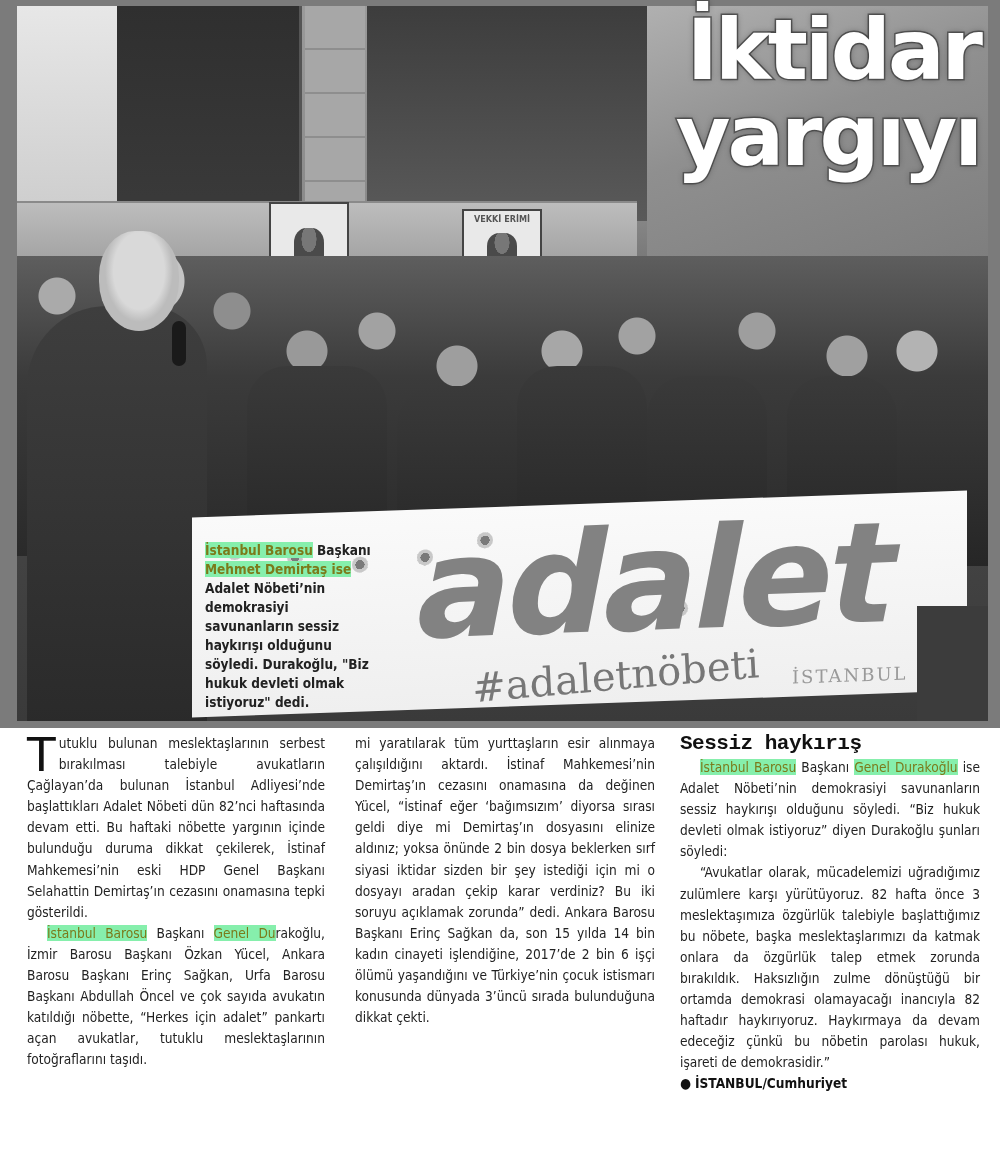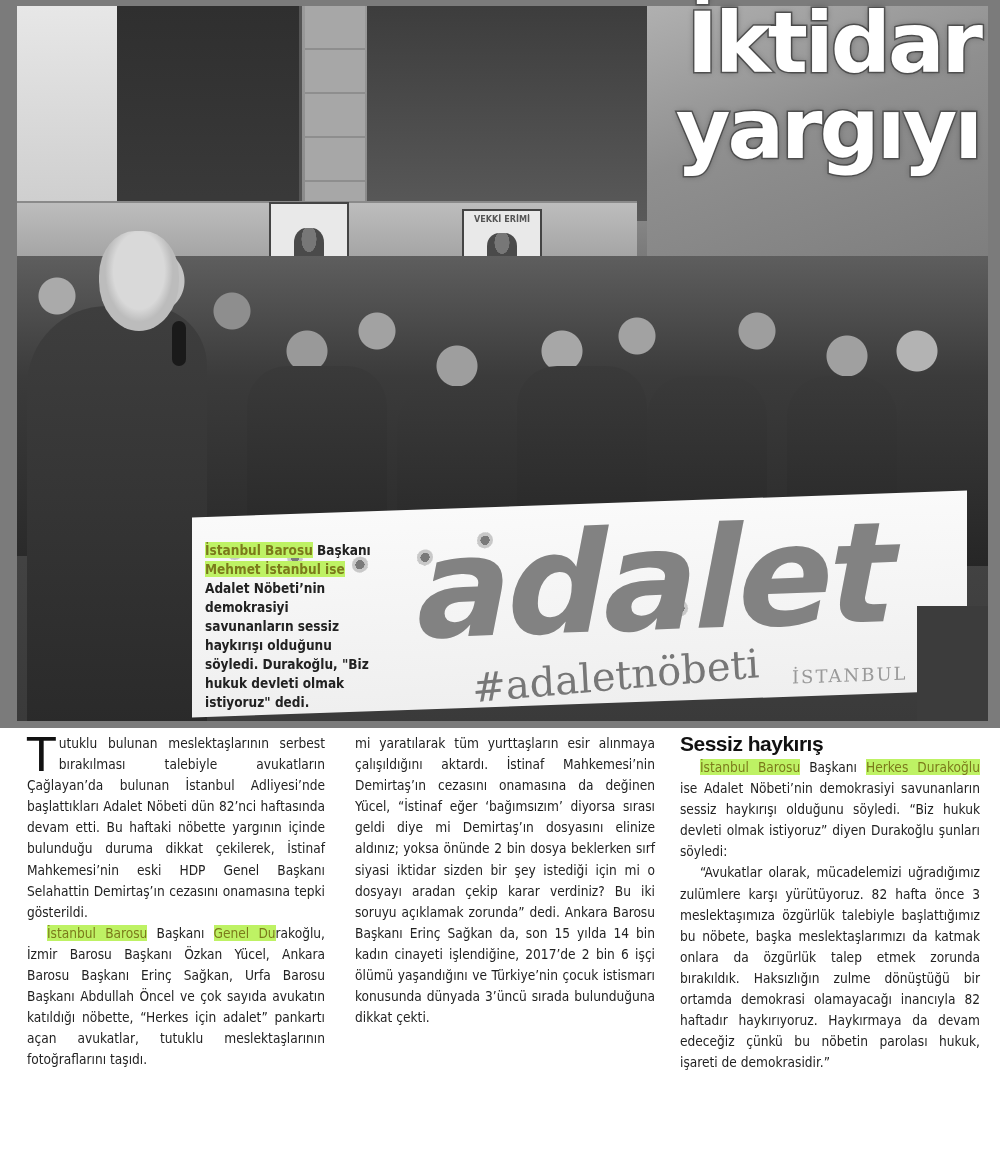--- a/index.html
+++ b/index.html
@@ -114,40 +114,40 @@
       position: absolute; width: 16px; height: 16px; border-radius: 50%;
       background: radial-gradient(circle, #7a7a7a 0 40%, #c8c8c8 41% 70%, #999 71%);
     }
     .ground {
       position: absolute; left: 900px; top: 600px; width: 71px; height: 115px;
       background: #3c3c3c;
     }
 
     
     .headline {
-      position: absolute; left: 360px; top: 0; width: 620px;
+      position: absolute; left: 360px; top: 7px; width: 620px;
       text-align: right;
       font-family: "DejaVu Sans", sans-serif; font-weight: 900;
       font-size: 84px; line-height: 86px; letter-spacing: -3px;
       color: #ffffff;
       -webkit-text-stroke: 3px #5b5b5b;
       paint-order: stroke fill;
       text-shadow: 0 0 6px rgba(0,0,0,0.35);
     }
     .headline span { display: block; }
 
     
     .caption {
       position: absolute; left: 205px; top: 541px; width: 175px;
       font-family: "DejaVu Sans Condensed", "DejaVu Sans", sans-serif;
       font-weight: bold; font-size: 13.5px; line-height: 19px; color: #222;
       z-index: 5;
     }
     .hl {
-      background: #bef264; color: #7b7a1b;
+      background: #86efac; color: #7b7a1b;
     }
 
     
     .columns {
       position: absolute; left: 0; top: 733px; width: 1000px; height: 420px;
     }
     .col {
       position: absolute; top: 0;
       font-family: "DejaVu Sans Condensed", "DejaVu Sans", sans-serif;
       font-size: 13.6px; line-height: 21.1px; color: #222;
@@ -157,21 +157,21 @@
     .col-2 { left: 355px; width: 300px; }
     .col-3 { left: 680px; width: 300px; }
     .col p { margin: 0; }
     .col p.indent { text-indent: 20px; }
     .dropcap {
       float: left; font-size: 47px; line-height: 40px; font-weight: normal;
       margin: 2px 3px 0 0; color: #111;
       font-family: "DejaVu Sans", sans-serif;
     }
     .subhead {
-      font-family: Liberation Sans, sans-serif; font-weight: 900;
+      font-family: Liberation Mono, monospace; font-weight: 900;
       font-size: 21px; line-height: 26px; letter-spacing: -0.5px; color: #111;
       margin-top: -2px; margin-bottom: 0;
     }
     .byline { font-weight: bold; color: #111; }
     .bullet { font-size: 14px; margin-right: 4px; }
   </style>
 </head>
 <body>
 
 <div class="frame">
@@ -216,32 +216,33 @@
       <div class="banner-city">İSTANBUL</div>
     </div>
     <div class="ground"></div>
   </div>
 
   <h1 class="headline">
     <span>İktidar yargıyı</span>
   </h1>
 
   <div class="caption">
-    <span class="hl">İstanbul Barosu</span><span> Başkanı </span><span class="hl">Mehmet İstanbul ise</span><span> Adalet Nöbeti’nin demokrasiyi savunanların sessiz haykırışı olduğunu söyledi. Durakoğlu, "Biz hukuk devleti olmak istiyoruz" dedi.</span>
+    <span class="hl">İstanbul Barosu</span><span> Başkanı </span><span class="hl">Mehmet Demirtaş ise</span><span> Adalet Nöbeti’nin demokrasiyi savunanların sessiz haykırışı olduğunu söyledi. Durakoğlu, "Biz hukuk devleti olmak istiyoruz" dedi.</span>
   </div>
 </div>
 
 <div class="columns">
   <div class="col col-1">
     <p><span class="dropcap">T</span><span>utuklu bulunan meslektaşlarının serbest bırakılması talebiyle avukatların Çağlayan’da bulunan İstanbul Adliyesi’nde başlattıkları Adalet Nöbeti dün 82’nci haftasında devam etti. Bu haftaki nöbette yargının içinde bulunduğu duruma dikkat çekilerek, İstinaf Mahkemesi’nin eski HDP Genel Başkanı Selahattin Demirtaş’ın cezasını onamasına tepki gösterildi.</span></p>
     <p class="indent"><span class="hl">İstanbul Barosu</span><span> Başkanı </span><span class="hl">Genel Du</span><span>rakoğlu, İzmir Barosu Başkanı Özkan Yücel, Ankara Barosu Başkanı Erinç Sağkan, Urfa Barosu Başkanı Abdullah Öncel ve çok sayıda avukatın katıldığı nöbette, “Herkes için adalet” pankartı açan avukatlar, tutuklu meslektaşlarının fotoğraflarını taşıdı.</span></p>
   </div>
 
   <div class="col col-2">
     <p>mi yaratılarak tüm yurttaşların esir alınmaya çalışıldığını aktardı. İstinaf Mahkemesi’nin Demirtaş’ın cezasını onamasına da değinen Yücel, “İstinaf eğer ‘bağımsızım’ diyorsa sırası geldi diye mi Demirtaş’ın dosyasını elinize aldınız; yoksa önünde 2 bin dosya beklerken sırf siyasi iktidar sizden bir şey istediği için mi o dosyayı aradan çekip karar verdiniz? Bu iki soruyu açıklamak zorunda” dedi. Ankara Barosu Başkanı Erinç Sağkan da, son 15 yılda 14 bin kadın cinayeti işlendiğine, 2017’de 2 bin 6 işçi ölümü yaşandığını ve Türkiye’nin çocuk istismarı konusunda dünyada 3’üncü sırada bulunduğuna dikkat çekti.</p>
   </div>
 
   <div class="col col-3">
     <h2 class="subhead">Sessiz haykırış</h2>
-    <p class="indent"><span class="hl">İstanbul Barosu</span><span> Başkanı </span><span class="hl">Herkes Durakoğlu</span><span> ise Adalet Nöbeti’nin demokrasiyi savunanların sessiz haykırışı olduğunu söyledi. “Biz hukuk devleti olmak istiyoruz” diyen Durakoğlu şunları söyledi:</span></p>
+    <p class="indent"><span class="hl">İstanbul Barosu</span><span> Başkanı </span><span class="hl">Genel Durakoğlu</span><span> ise Adalet Nöbeti’nin demokrasiyi savunanların sessiz haykırışı olduğunu söyledi. “Biz hukuk devleti olmak istiyoruz” diyen Durakoğlu şunları söyledi:</span></p>
     <p class="indent">“Avukatlar olarak, mücadelemizi uğradığımız zulümlere karşı yürütüyoruz. 82 hafta önce 3 meslektaşımıza özgürlük talebiyle başlattığımız bu nöbete, başka meslektaşlarımızı da katmak onlara da özgürlük talep etmek zorunda bırakıldık. Haksızlığın zulme dönüştüğü bir ortamda demokrasi olamayacağı inancıyla 82 haftadır haykırıyoruz. Haykırmaya da devam edeceğiz çünkü bu nöbetin parolası hukuk, işareti de demokrasidir.”</p>
+    <p class="byline"><span class="bullet">●</span><span>İSTANBUL/Cumhuriyet</span></p>
   </div>
 </div>
 
 </body></html>

